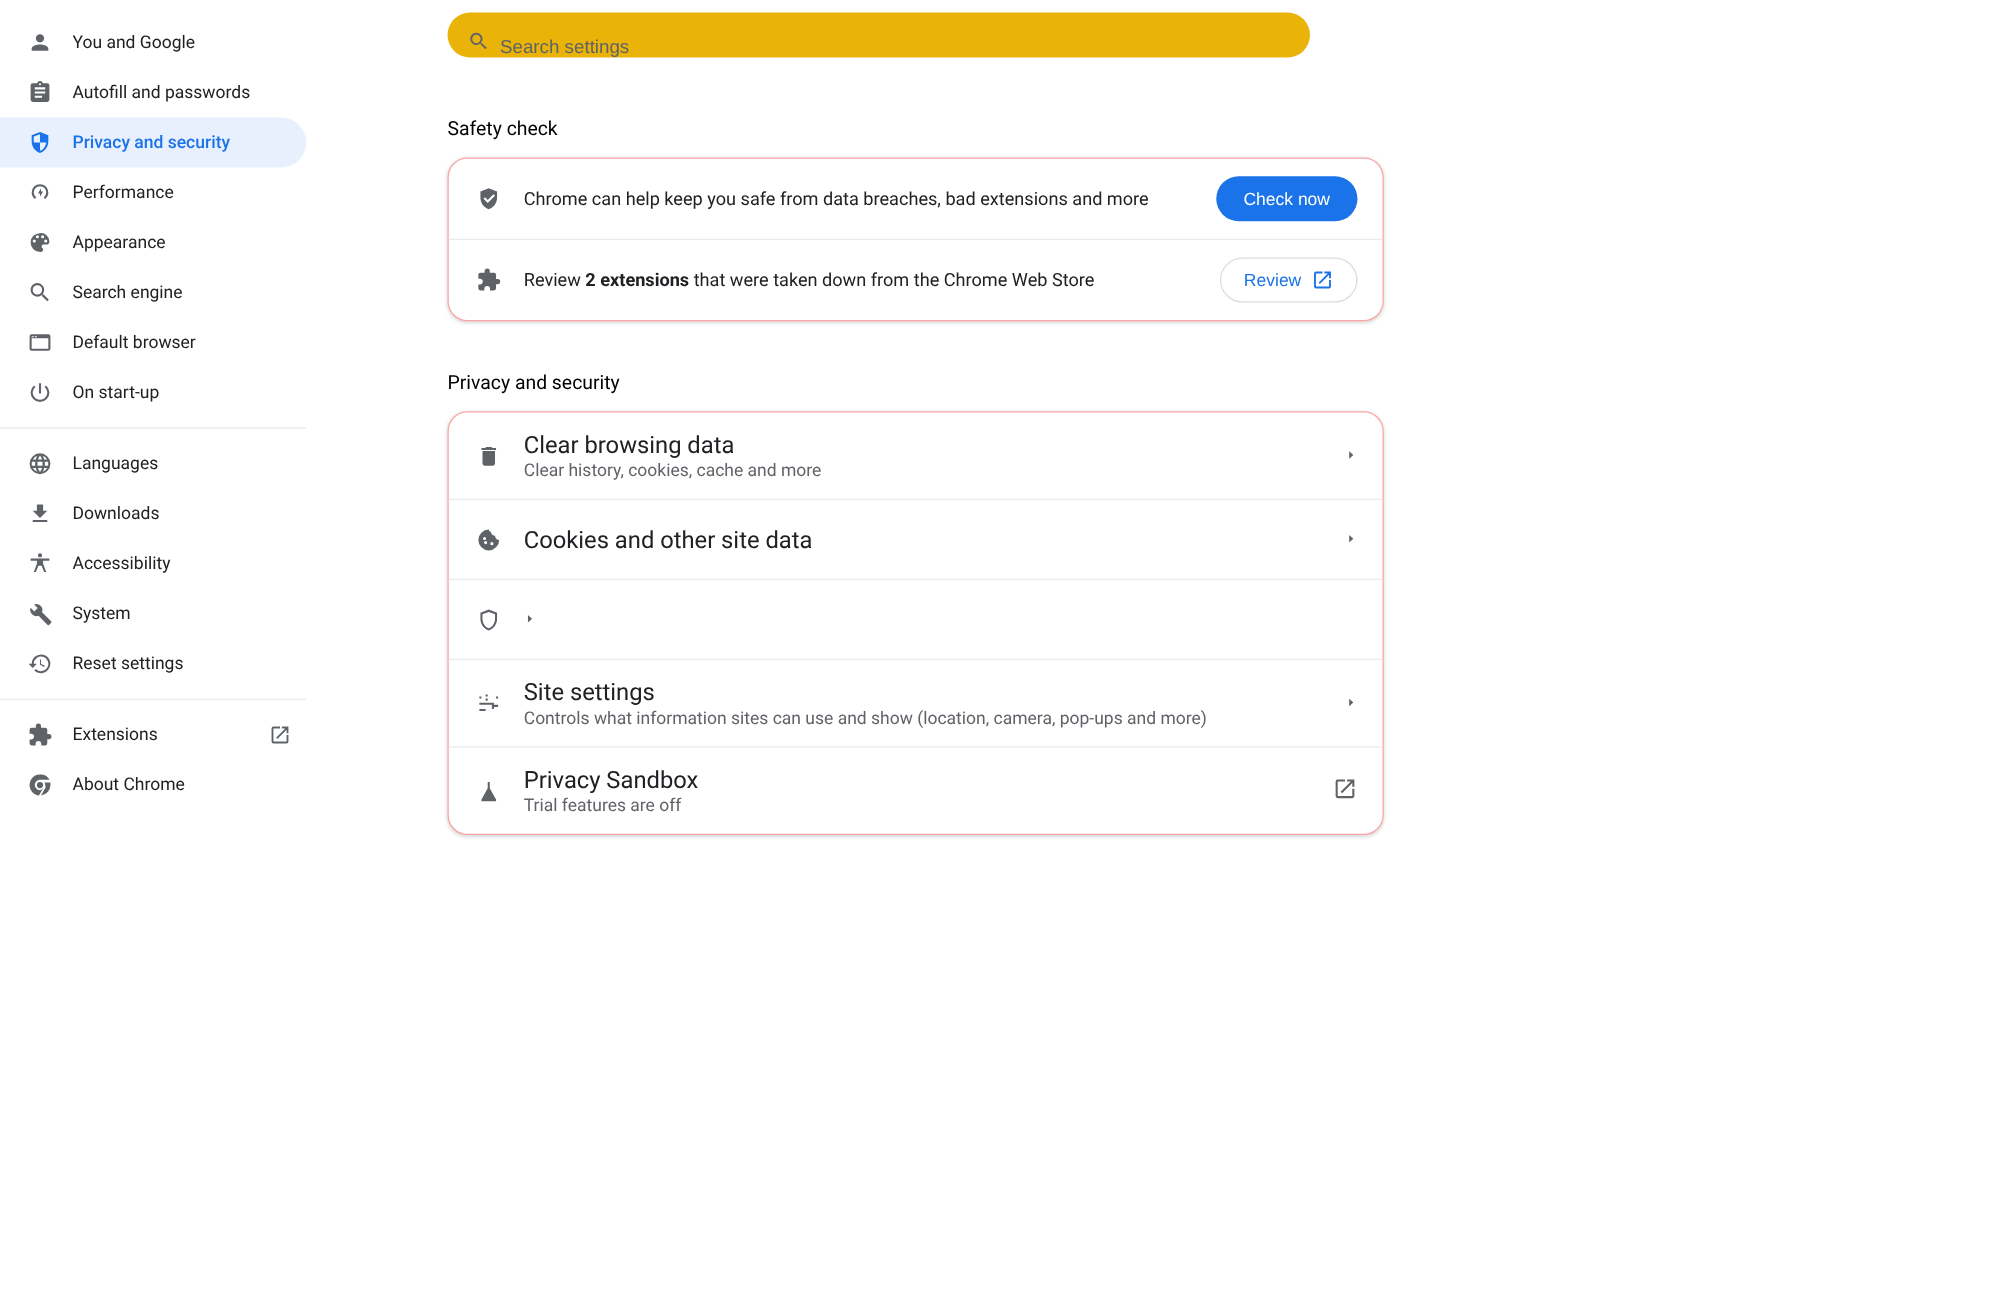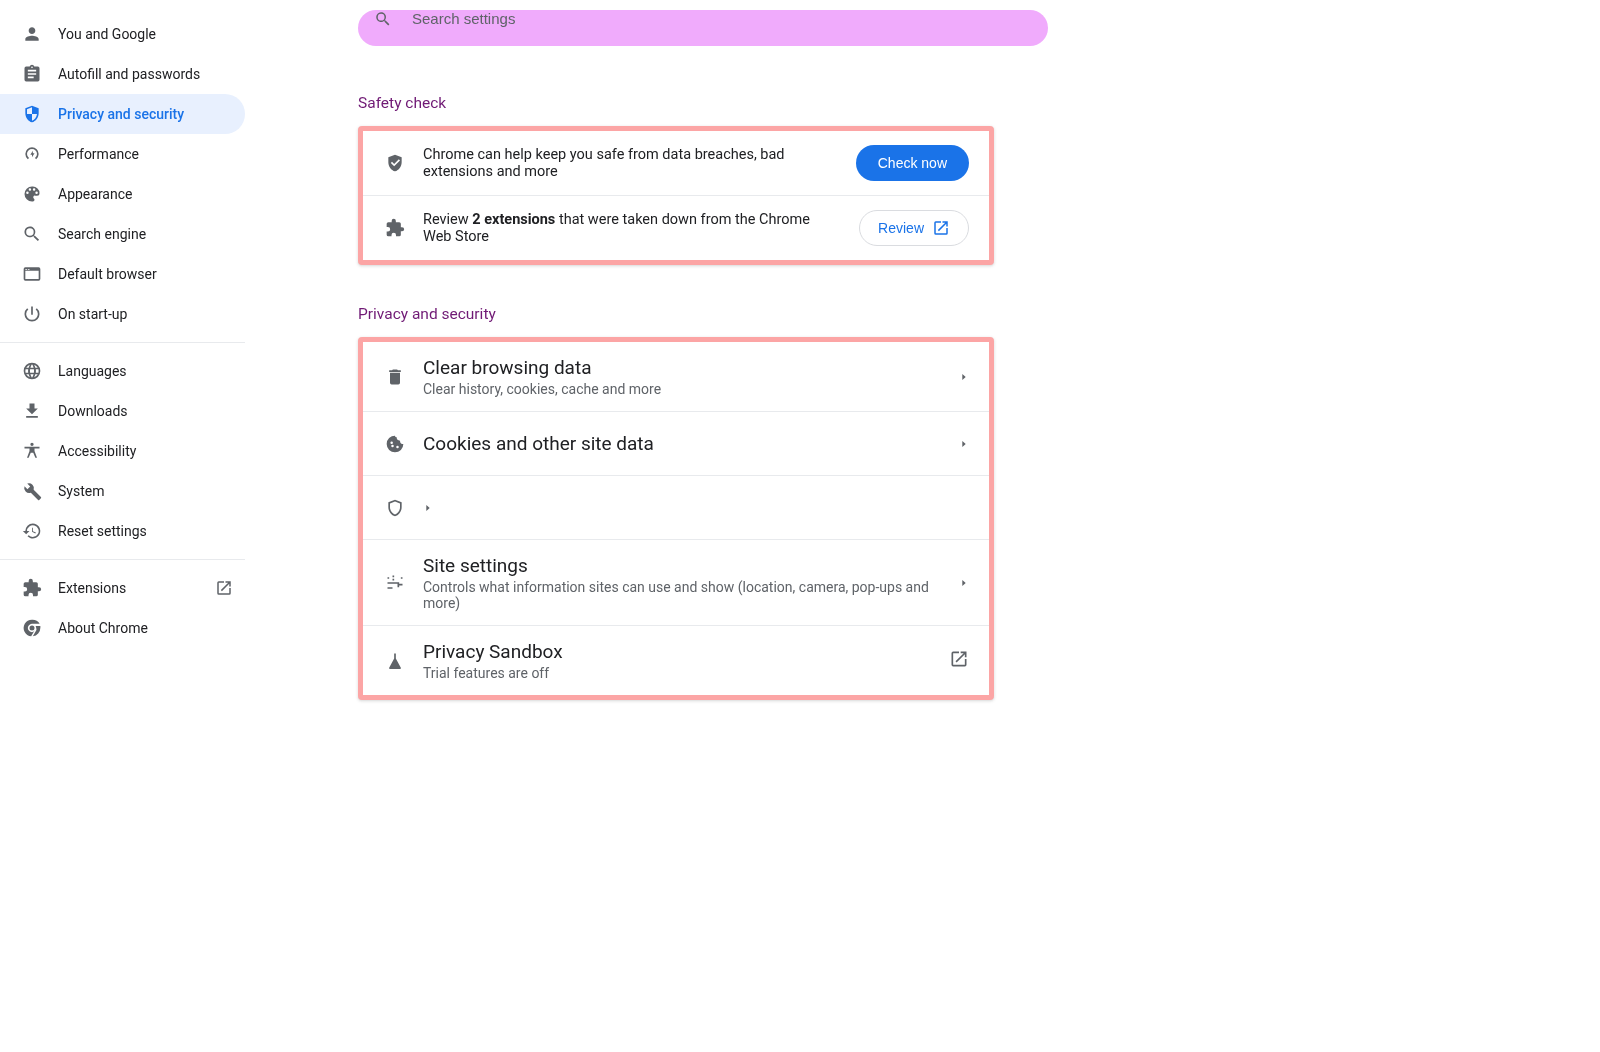--- a/index.html
+++ b/index.html
@@ -39,36 +39,36 @@
   .nav-item.active { background: #e8f0fe; color: #1a73e8; font-weight: 500;}
   .nav-item.active .ico svg { fill: #1a73e8; }
   .ico { width: 20px; height: 20px; display: flex; align-items: center; justify-content: center; }
   .ico svg { width: 20px; height: 20px; fill: #5f6368; }
   .nav-divider { height: 1px; background: #e8eaed; margin: 8px 0; }
   .open-icon { margin-left: auto; width: 18px; height: 18px; }
   .open-icon svg { width: 18px; height: 18px; fill:#5f6368;}
   
   .main { flex: 1; padding-top: 10px; padding-left: 113px; }
   .search {
-    width: 690px; height: 36px; background: #f0abfc;
-    border-radius: 40px; display: flex; align-items: flex-start;
-    padding: 0 16px; gap: 20px; color: #5f6368;
+    width: 690px; height: 36px; background: #eab308;
+    border-radius: 40px; display: flex; align-items: flex-end;
+    padding: 0 16px; gap: 8px; color: #5f6368;
   }
   .search-ico svg { width: 18px; height: 18px; fill:#5f6368;}
   .search input {
     border: none; background: transparent; outline: none;
     font-size: 15px; color:#202124; width: 100%;
   }
   .search input::placeholder { color:#5f6368;}
   
-  .section-title { font-size: 15.5px; color:#701a75; margin-top: 48px; margin-bottom: 14px; font-weight: 400;}
+  .section-title { font-size: 15.5px; color:#000000; margin-top: 48px; margin-bottom: 14px; font-weight: 400;}
   
   .card {
-    width: 636px; background: #fff; border:5px solid #fca5a5;
-    border-radius: 4px;
+    width: 749px; background: #fff; border:1px solid #fca5a5;
+    border-radius: 16px;
     box-shadow: 0 1px 2px rgba(60,64,67,.1), 0 1px 3px 1px rgba(60,64,67,.08);
   }
   .row {
     display: flex; align-items: center; min-height: 64px;
     padding: 14px 20px 14px 22px; gap: 18px;
     border-top: 1px solid #e8eaed; cursor: pointer;
   }
   .row:first-child { border-top: none;}
   .row-ico { width: 20px; display:flex; align-items:center; justify-content:center;}
   .row-ico svg { width:20px; height:20px; fill:#5f6368;}

